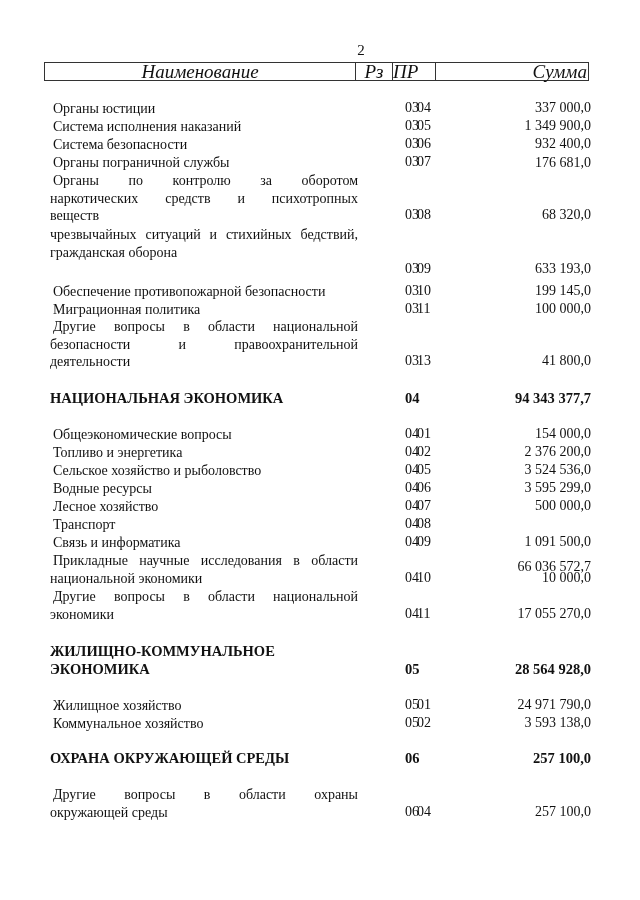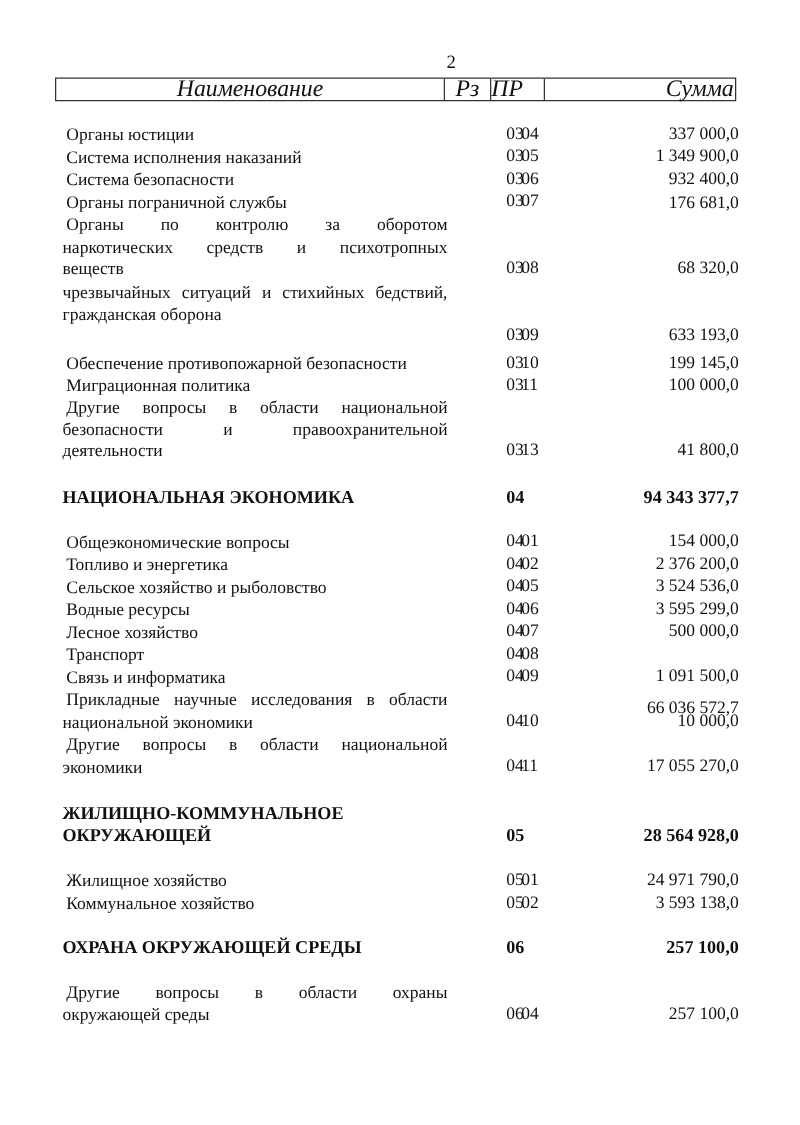--- a/index.html
+++ b/index.html
@@ -199,21 +199,21 @@
         <span class="ln ind">Другие вопросы в области национальной</span>
         <span class="ln last">экономики</span>
       </div>
       <div class="cell-rz" style="top: 17.5px;">04</div>
       <div class="cell-pr" style="top: 17.5px;">11</div>
       <div class="cell-sum" style="top: 17.5px;">17 055 270,0</div>
     </div>
     <div class="row bold" style="top: 643px;">
       <div class="cell-name">
         <span class="ln">ЖИЛИЩНО-КОММУНАЛЬНОЕ</span>
-        <span class="ln last">ОКРУЖАЮЩЕЙ</span>
+        <span class="ln last">ЭКОНОМИКА</span>
       </div>
       <div class="cell-rz" style="top: 17.5px;">05</div>
       <div class="cell-pr" style="top: 17.5px;"></div>
       <div class="cell-sum" style="top: 17.5px;">28 564 928,0</div>
     </div>
     <div class="row" style="top: 697px;">
       <div class="cell-name">
         <span class="ln last ind">Жилищное хозяйство</span>
       </div>
       <div class="cell-rz" style="top: 0px;">05</div>

